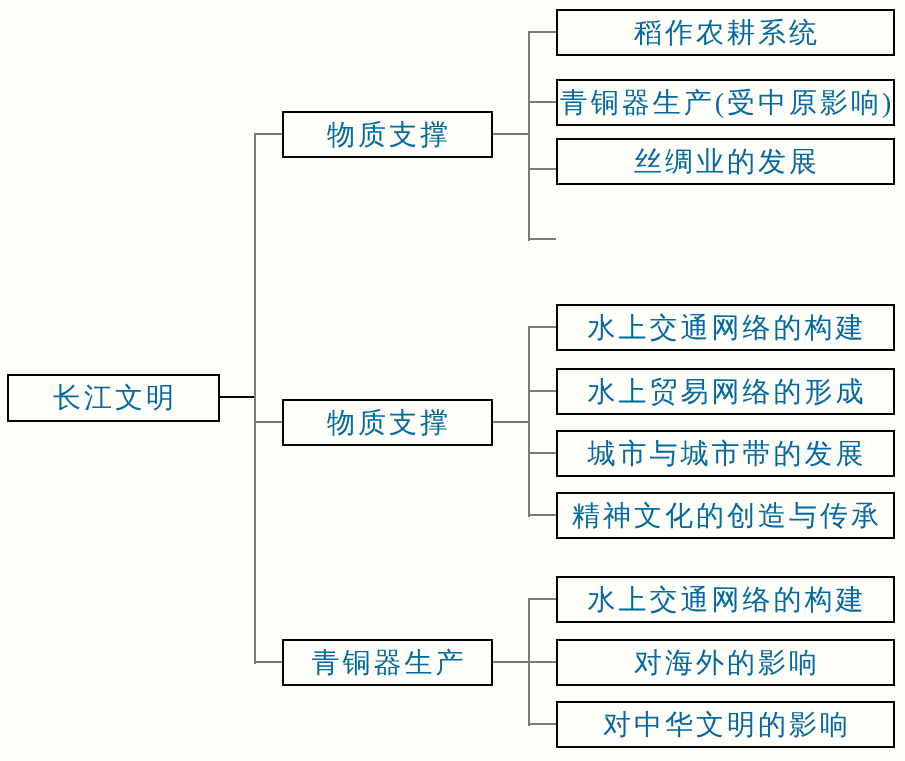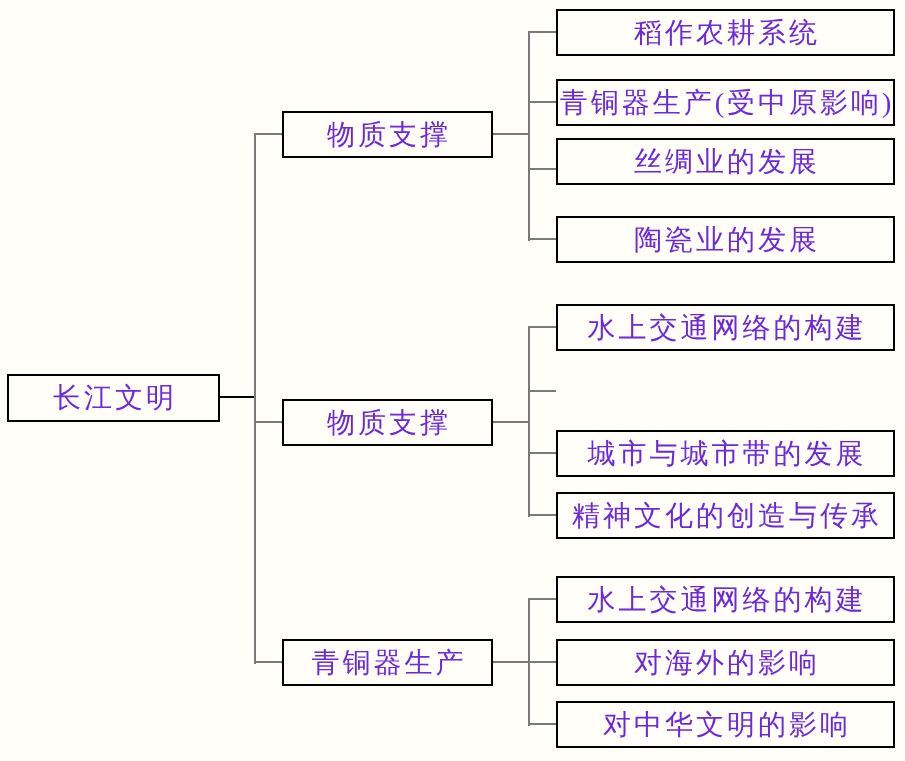--- a/index.html
+++ b/index.html
@@ -15,21 +15,21 @@
     font-family: "Liberation Serif", "DejaVu Serif", serif;
     overflow: hidden;
   }
   .node {
     position: absolute;
     border: 2px solid #000000;
     background: #fffef8;
     display: flex;
     align-items: center;
     justify-content: center;
-    color: #6d28d9;
+    color: #0369a1;
     font-size: 28px;
     letter-spacing: 3px;
     text-indent: 3px;
     white-space: nowrap;
     box-sizing: border-box;
     z-index: 2;
   }
   .root   { left: 7px;   width: 213px; height: 48px; }
   .branch { left: 282px; width: 211px; height: 47px; }
   .leaf   { left: 556px; width: 339px; height: 47px; }
@@ -50,23 +50,23 @@
 
   <div class="node branch" style="top:111px;">物质支撑</div>
 
   <div class="node root" style="top:374px;">长江文明</div>
   <div class="node branch" style="top:399px;">物质支撑</div>
   <div class="node branch" style="top:639px;">青铜器生产</div>
 
   <div class="node leaf" style="top:9px;">稻作农耕系统</div>
   <div class="node leaf" style="top:79px;">青铜器生产(受中原影响)</div>
   <div class="node leaf" style="top:138px;">丝绸业的发展</div>
-  <div class="node leaf" style="top:216px;">陶瓷业的发展</div>
 
   <div class="node leaf" style="top:304px;">水上交通网络的构建</div>
+  <div class="node leaf" style="top:368px;">水上贸易网络的形成</div>
   <div class="node leaf" style="top:430px;">城市与城市带的发展</div>
   <div class="node leaf" style="top:492px;">精神文化的创造与传承</div>
 
   <div class="node leaf" style="top:576px;">水上交通网络的构建</div>
   <div class="node leaf" style="top:639px;">对海外的影响</div>
   <div class="node leaf" style="top:701px;">对中华文明的影响</div>
 
   <div class="line h black" style="left:220px; top:396px; width:36px;"></div>
   <div class="line v" style="left:254px; top:133px; height:531px;"></div>
 

